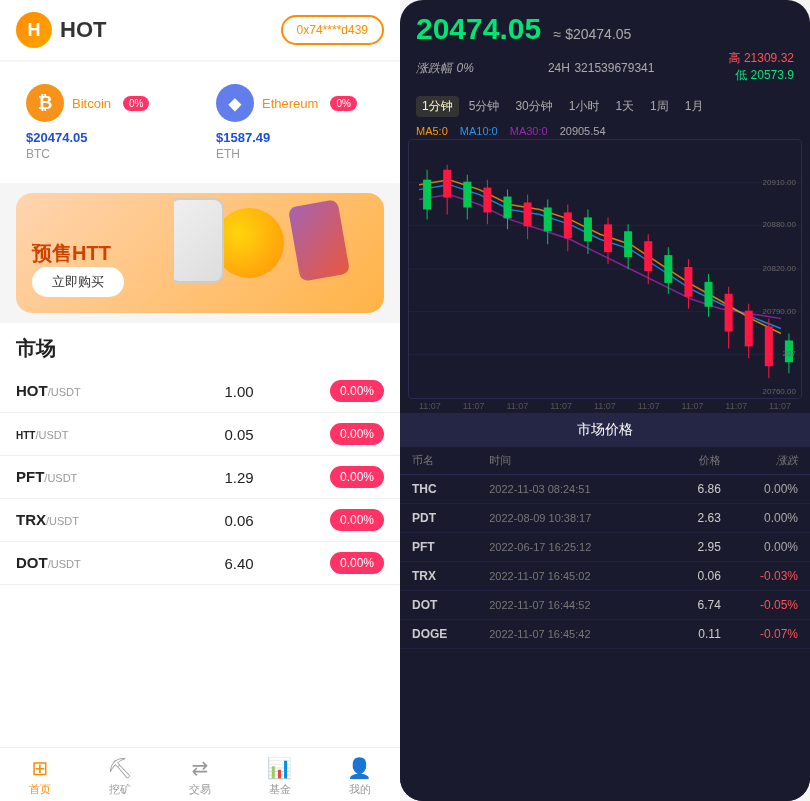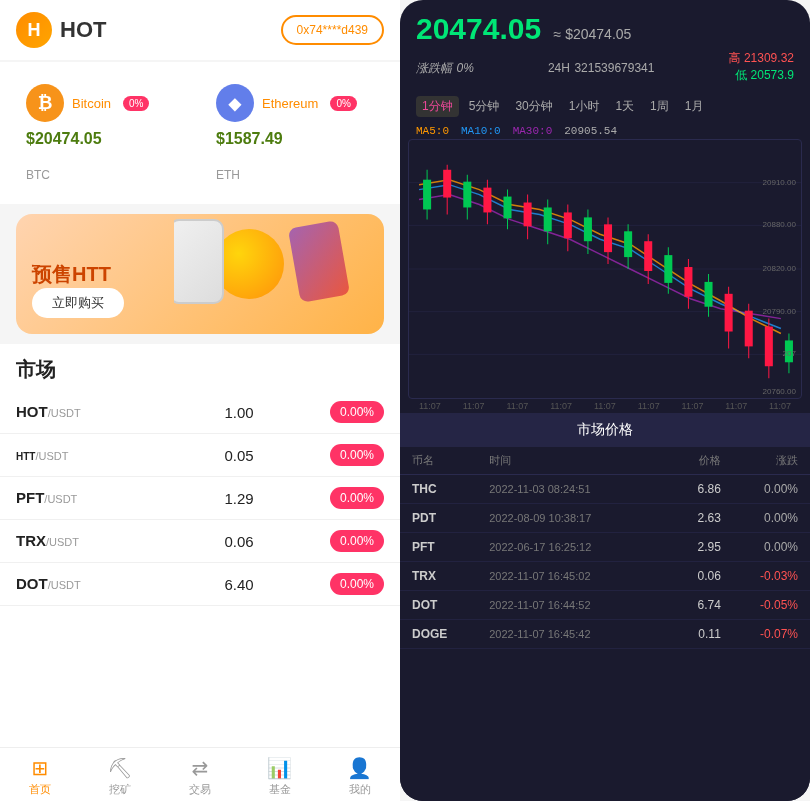--- a/index.html
+++ b/index.html
@@ -16,21 +16,21 @@
     .wallet-btn { background: #fff; border: 2px solid #ff8c00; border-radius: 20px; padding: 6px 14px; font-size: 12px; color: #ff8c00; cursor: pointer; }
 
     
     .crypto-cards { display: flex; gap: 12px; padding: 12px 16px; background: #fff; margin-top: 2px; }
     .crypto-card { flex: 1; background: #fff; border-radius: 12px; padding: 10px; }
     .card-header { display: flex; align-items: center; gap: 8px; margin-bottom: 8px; }
     .coin-icon-btc { width: 38px; height: 38px; border-radius: 50%; background: #f7931a; display: flex; align-items: center; justify-content: center; color: white; font-weight: bold; font-size: 18px; }
     .coin-icon-eth { width: 38px; height: 38px; border-radius: 50%; background: #627eea; display: flex; align-items: center; justify-content: center; color: white; font-weight: bold; font-size: 16px; }
     .coin-name { font-size: 13px; color: #ff8c00; font-weight: 500; }
     .change-badge { background: #ff3366; color: white; font-size: 10px; padding: 2px 6px; border-radius: 10px; margin-left: 4px; }
-    .coin-price { font-size: 16px; font-weight: bold; color: #4d7c0f; margin-bottom: 20px; }
+    .coin-price { font-size: 13px; font-weight: bold; color: #1d4ed8; margin-bottom: 2px; }
     .coin-symbol { font-size: 12px; color: #999; }
 
     
     .banner { margin: 10px 16px; border-radius: 16px; background: linear-gradient(135deg, #ffd4b0, #ffb347); height: 120px; position: relative; overflow: hidden; display: flex; align-items: center; padding: 16px; }
     .banner-text { font-size: 20px; font-weight: bold; color: #cc4400; z-index: 2; }
     .banner-btn { position: absolute; bottom: 16px; left: 16px; background: #fff; border: none; border-radius: 20px; padding: 6px 20px; font-size: 13px; color: #333; cursor: pointer; z-index: 2; }
 
     
     .market-section { background: #fff; margin: 0; flex: 1; }
     .market-title { font-size: 20px; font-weight: bold; color: #222; padding: 12px 16px 8px; }
@@ -59,25 +59,25 @@
     .chart-stats-row { display: flex; align-items: center; justify-content: space-between; margin-top: 4px; }
     .chart-change { font-size: 12px; color: #aaa; font-style: italic; }
     .chart-24h { font-size: 12px; color: #aaa; }
     .chart-high-low { font-size: 12px; color: #aaa; text-align: right; }
     .chart-high { color: #ff5252; }
     .chart-low { color: #00e676; }
 
     
     .time-tabs { display: flex; gap: 4px; padding: 6px 16px; }
     .time-tab { font-size: 12px; color: #aaa; padding: 2px 6px; cursor: pointer; border-radius: 4px; }
-    .time-tab.active { color: #ec4899; background: #333; }
+    .time-tab.active { color: #fef9c3; background: #333; }
 
     
     .ma-labels { display: flex; gap: 12px; padding: 2px 16px; }
-    .ma-label { font-size: 11px; font-family: Liberation Mono, monospace; }
+    .ma-label { font-size: 11px; }
     .ma5 { color: #ff9800; }
     .ma10 { color: #2196f3; }
     .ma30 { color: #9c27b0; }
 
     
     .chart-area { position: relative; height: 260px; margin: 0 8px; background: #1a1a2e; border: 1px solid #2a2a4e; border-radius: 4px; overflow: hidden; }
     .chart-svg { width: 100%; height: 100%; }
 
     
     .time-axis { display: flex; justify-content: space-around; padding: 2px 8px; }
@@ -353,21 +353,21 @@
       <span class="time-label">11:07</span>
       <span class="time-label">11:07</span>
     </div>
 
   <div class="market-price-section">
     <div class="market-price-title">市场价格</div>
     <div class="price-table-header" id="price-table-header">
         <span style="flex: 1 1 0%; font-size: 11px; color: rgb(119, 119, 119);">币名</span>
         <span style="flex: 2 1 0%; font-size: 11px; color: rgb(119, 119, 119);">时间</span>
         <span style="flex: 1 1 0%; font-size: 11px; color: rgb(119, 119, 119); text-align: right;">价格</span>
-        <span style="flex: 1 1 0%; font-size: 11px; color: rgb(119, 119, 119); text-align: right;">涨跌</span>
+        <span style="flex: 1 1 0%; font-size: 11px; color: rgb(119, 119, 119); text-align: right; font-style: italic;">涨跌</span>
       </div>
     <div id="price-table-body">
         <div class="price-row">
     <span class="col-name">THC</span>
     <span class="col-time">2022-11-03 08:24:51</span>
     <span class="col-price">6.86</span>
     <span class="col-change change-zero">0.00%</span>
   </div>
         <div class="price-row">
     <span class="col-name">PDT</span>

